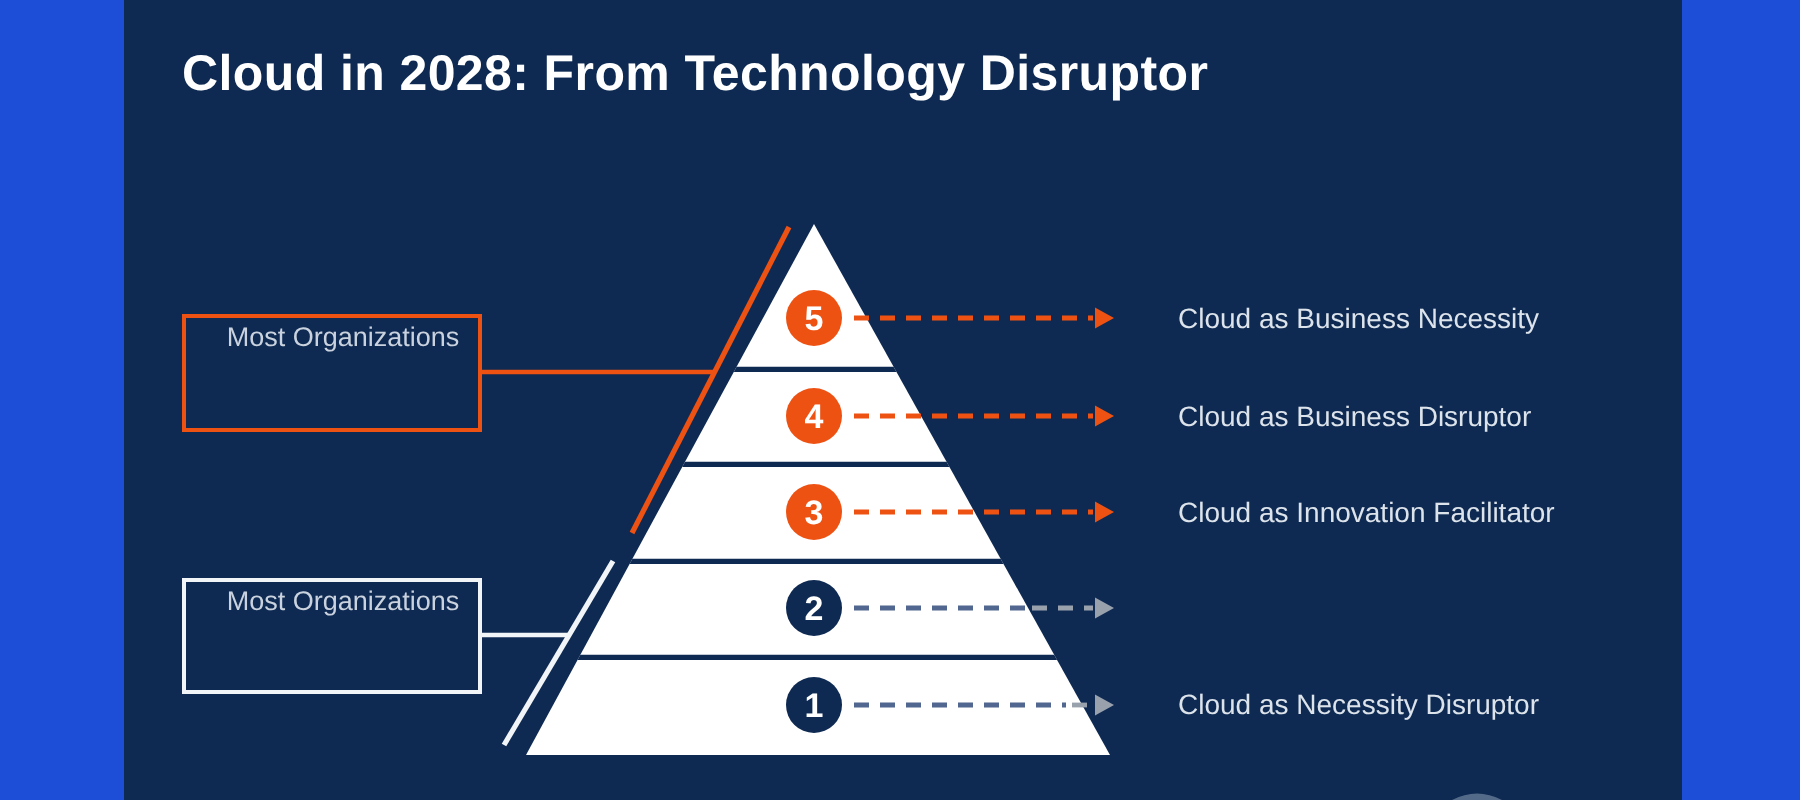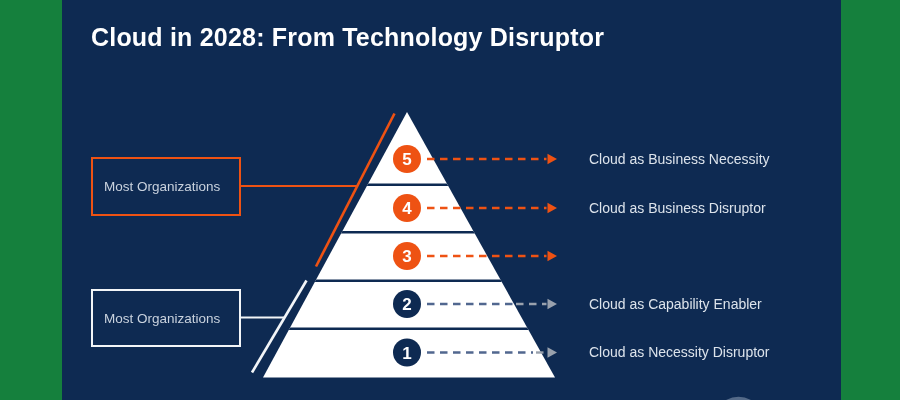--- a/index.html
+++ b/index.html
@@ -1,23 +1,23 @@
 <!DOCTYPE html>
 <html><head>
 <meta charset="utf-8">
 <style>
   html,body{margin:0;padding:0;}
   body{width:900px;height:400px;font-family:"Liberation Sans","DejaVu Sans",sans-serif;}
-  .stage{position:relative;width:900px;height:400px;background:#15803d;overflow:hidden;}
+  .stage{position:relative;width:900px;height:400px;background:#1d4ed8;overflow:hidden;}
   .panel{position:absolute;left:62px;top:0;width:779px;height:400px;background:#0E2A52;}
   .title{position:absolute;left:91px;top:22px;color:#FFFFFF;font-size:25px;line-height:31px;
          font-weight:700;letter-spacing:.2px;white-space:nowrap;}
   .diagram{position:absolute;left:0;top:0;}
   .callout{position:absolute;left:91px;width:150px;box-sizing:border-box;
-           display:flex;flex-direction:column;justify-content:center;
+           display:flex;flex-direction:row;justify-content:center;
            padding-left:11px;color:#C9D2DE;font-size:13.5px;line-height:19px;}
   .callout-future{top:157px;height:59px;border:2.5px solid #EE5213;}
   .callout-current{top:289px;height:58px;border:2px solid #F2F5F8;}
   .lvl-label{position:absolute;left:560px;height:22px;line-height:22px;
              color:#DCE3EB;font-size:14px;white-space:nowrap;margin-left:29px;}
   .lbl-0{top:148px;} .lbl-1{top:197px;text-align:right;} .lbl-2{top:245px;} .lbl-3{top:293px;} .lbl-4{top:341px;}
 </style>
 </head>
 <body>
 
@@ -81,15 +81,15 @@
 
   <div class="callout callout-future">
     <div>Most Organizations</div>
   </div>
   <div class="callout callout-current">
     <div>Most Organizations</div>
   </div>
 
   <div class="lvl-label lbl-0">Cloud as Business Necessity</div>
   <div class="lvl-label lbl-1">Cloud as Business Disruptor</div>
-  <div class="lvl-label lbl-3">Cloud as Capability Enabler</div>
+  <div class="lvl-label lbl-2">Cloud as Innovation Facilitator</div>
   <div class="lvl-label lbl-4">Cloud as Necessity Disruptor</div>
 </div>
 
 </body></html>

